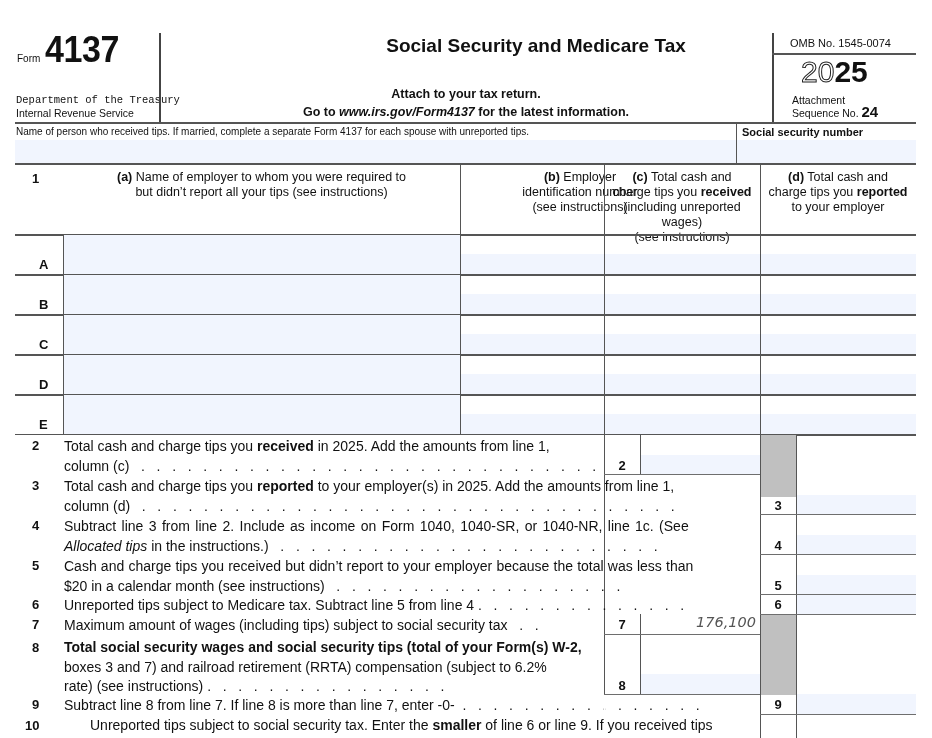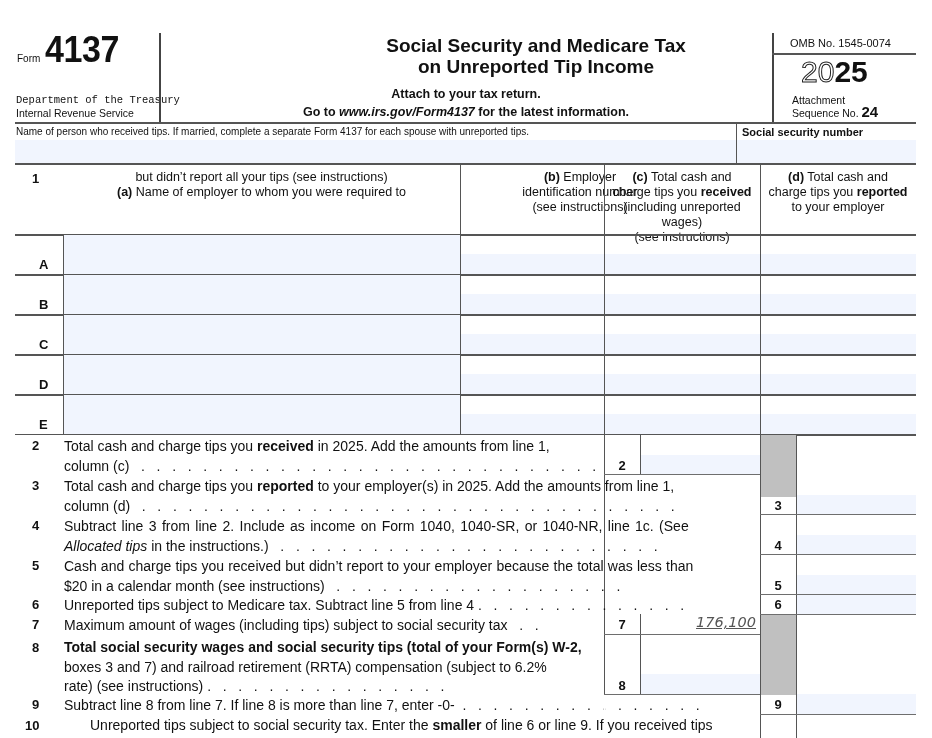--- a/index.html
+++ b/index.html
@@ -33,21 +33,20 @@
 <body>
 
 <div class="t form-word" style="left:17px; top:53px;">Form</div>
 <div class="t form-num" style="left:45px; top:29px;">4137</div>
 <div class="t small" style="left:16px; top:94px;font-family:Liberation Mono, monospace;">Department of the Treasury</div>
 <div class="t small" style="left:16px; top:107px;">Internal Revenue Service</div>
 <div class="vline thick" style="left:159px; top:33px; height:90px;"></div>
 
 <div class="abs" style="left:172px; top:35px; width:728px;">
   <div class="title">Social Security and Medicare Tax</div>
-  <div class="title">on Unreported Tip Income</div>
 </div>
 <div class="abs sub" style="left:160px; top:85px; width:612px;">Attach to your tax return.</div>
 <div class="abs sub" style="left:160px; top:103px; width:612px;">
   <span>Go to </span><i>www.irs.gov/Form4137</i><span> for the latest information.</span>
 </div>
 
 <div class="vline thick" style="left:772px; top:33px; height:90px;"></div>
 <div class="t small" style="left:790px; top:37px; font-size:11px;">OMB No. 1545-0074</div>
 <div class="hline thick" style="left:772px; top:53px; width:144px;"></div>
 <div class="t" style="left:801px; top:55px;">
@@ -62,22 +61,22 @@
 
 <div class="t" style="left:16px; top:126px; font-size:10px;">Name of person who received tips. If married, complete a separate Form 4137 for each spouse with unreported tips.</div>
 <div class="field" style="left:15px; top:140px; width:722px; height:23px;"></div>
 <div class="vline" style="left:736px; top:123px; height:40px;"></div>
 <div class="t b" style="left:742px; top:126px; font-size:11px;">Social security number</div>
 <div class="field" style="left:737px; top:140px; width:179px; height:23px;"></div>
 <div class="hline thick" style="left:15px; top:163px; width:901px;"></div>
 
 <div class="t linenum" style="left:32px; top:171px;">1</div>
 <div class="abs colhdr" style="left:63px; top:170px; width:397px;">
+  <div><b>(a)</b><span> Name of employer to whom you were required to</span></div>
   <div>but didn’t report all your tips (see instructions)</div>
-  <div><b>(a)</b><span> Name of employer to whom you were required to</span></div>
 </div>
 <div class="vline" style="left:460px; top:164px; height:270px;"></div>
 <div class="abs colhdr" style="left:460px; top:170px; width:144px;margin-left:48px;">
   <div><b>(b)</b><span> Employer</span></div>
   <div>identification number</div>
   <div>(see instructions)</div>
 </div>
 <div class="vline" style="left:604px; top:164px; height:574px;"></div>
 <div class="abs colhdr" style="left:604px; top:170px; width:156px;">
   <div><b>(c)</b><span> Total cash and</span></div>
@@ -171,21 +170,21 @@
 <div class="t linetxt" style="left:64px; top:595px;"><span>Unreported tips subject to Medicare tax. Subtract line 5 from line 4</span><span class="dots">&nbsp;.&nbsp;&nbsp;&nbsp;.&nbsp;&nbsp;&nbsp;.&nbsp;&nbsp;&nbsp;.&nbsp;&nbsp;&nbsp;.&nbsp;&nbsp;&nbsp;.&nbsp;&nbsp;&nbsp;.&nbsp;&nbsp;&nbsp;.&nbsp;&nbsp;&nbsp;.&nbsp;&nbsp;&nbsp;.&nbsp;&nbsp;&nbsp;.&nbsp;&nbsp;&nbsp;.&nbsp;&nbsp;&nbsp;.&nbsp;&nbsp;&nbsp;.</span></div>
 <div class="t boxnum" style="left:760px; top:597px; width:36px;">6</div>
 <div class="field" style="left:797px; top:595px; width:119px; height:19px;"></div>
 <div class="hline" style="left:760px; top:614px; width:156px;"></div>
 
 <div class="t linenum" style="left:32px; top:617px;">7</div>
 <div class="t linetxt" style="left:64px; top:615px;"><span>Maximum amount of wages (including tips) subject to social security tax</span><span class="dots">&nbsp;&nbsp;&nbsp;.&nbsp;&nbsp;&nbsp;.</span></div>
 <div class="vline" style="left:604px; top:614px; height:81px;"></div>
 <div class="vline" style="left:640px; top:614px; height:81px;"></div>
 <div class="t boxnum" style="left:604px; top:617px; width:36px;">7</div>
-<div class="t prefill" style="left:641px; top:614px; width:115px;text-decoration:underline;">176,100</div>
+<div class="t prefill" style="left:641px; top:614px; width:115px;">176,100</div>
 <div class="hline" style="left:604px; top:634px; width:156px;"></div>
 
 <div class="t linenum" style="left:32px; top:640px;">8</div>
 <div class="t linetxt" style="left:64px; top:637px;font-weight:bold;">Total social security wages and social security tips (total of your Form(s) W-2,</div>
 <div class="t linetxt" style="left:64px; top:657px;">boxes 3 and 7) and railroad retirement (RRTA) compensation (subject to 6.2%</div>
 <div class="t linetxt" style="left:64px; top:676px;"><span>rate) (see instructions)</span><span class="dots">&nbsp;.&nbsp;&nbsp;&nbsp;.&nbsp;&nbsp;&nbsp;.&nbsp;&nbsp;&nbsp;.&nbsp;&nbsp;&nbsp;.&nbsp;&nbsp;&nbsp;.&nbsp;&nbsp;&nbsp;.&nbsp;&nbsp;&nbsp;.&nbsp;&nbsp;&nbsp;.&nbsp;&nbsp;&nbsp;.&nbsp;&nbsp;&nbsp;.&nbsp;&nbsp;&nbsp;.&nbsp;&nbsp;&nbsp;.&nbsp;&nbsp;&nbsp;.&nbsp;&nbsp;&nbsp;.&nbsp;&nbsp;&nbsp;.</span></div>
 <div class="t boxnum" style="left:604px; top:678px; width:36px;">8</div>
 <div class="field" style="left:641px; top:674px; width:119px; height:20px;"></div>
 <div class="hline" style="left:604px; top:694px; width:156px;"></div>
 

